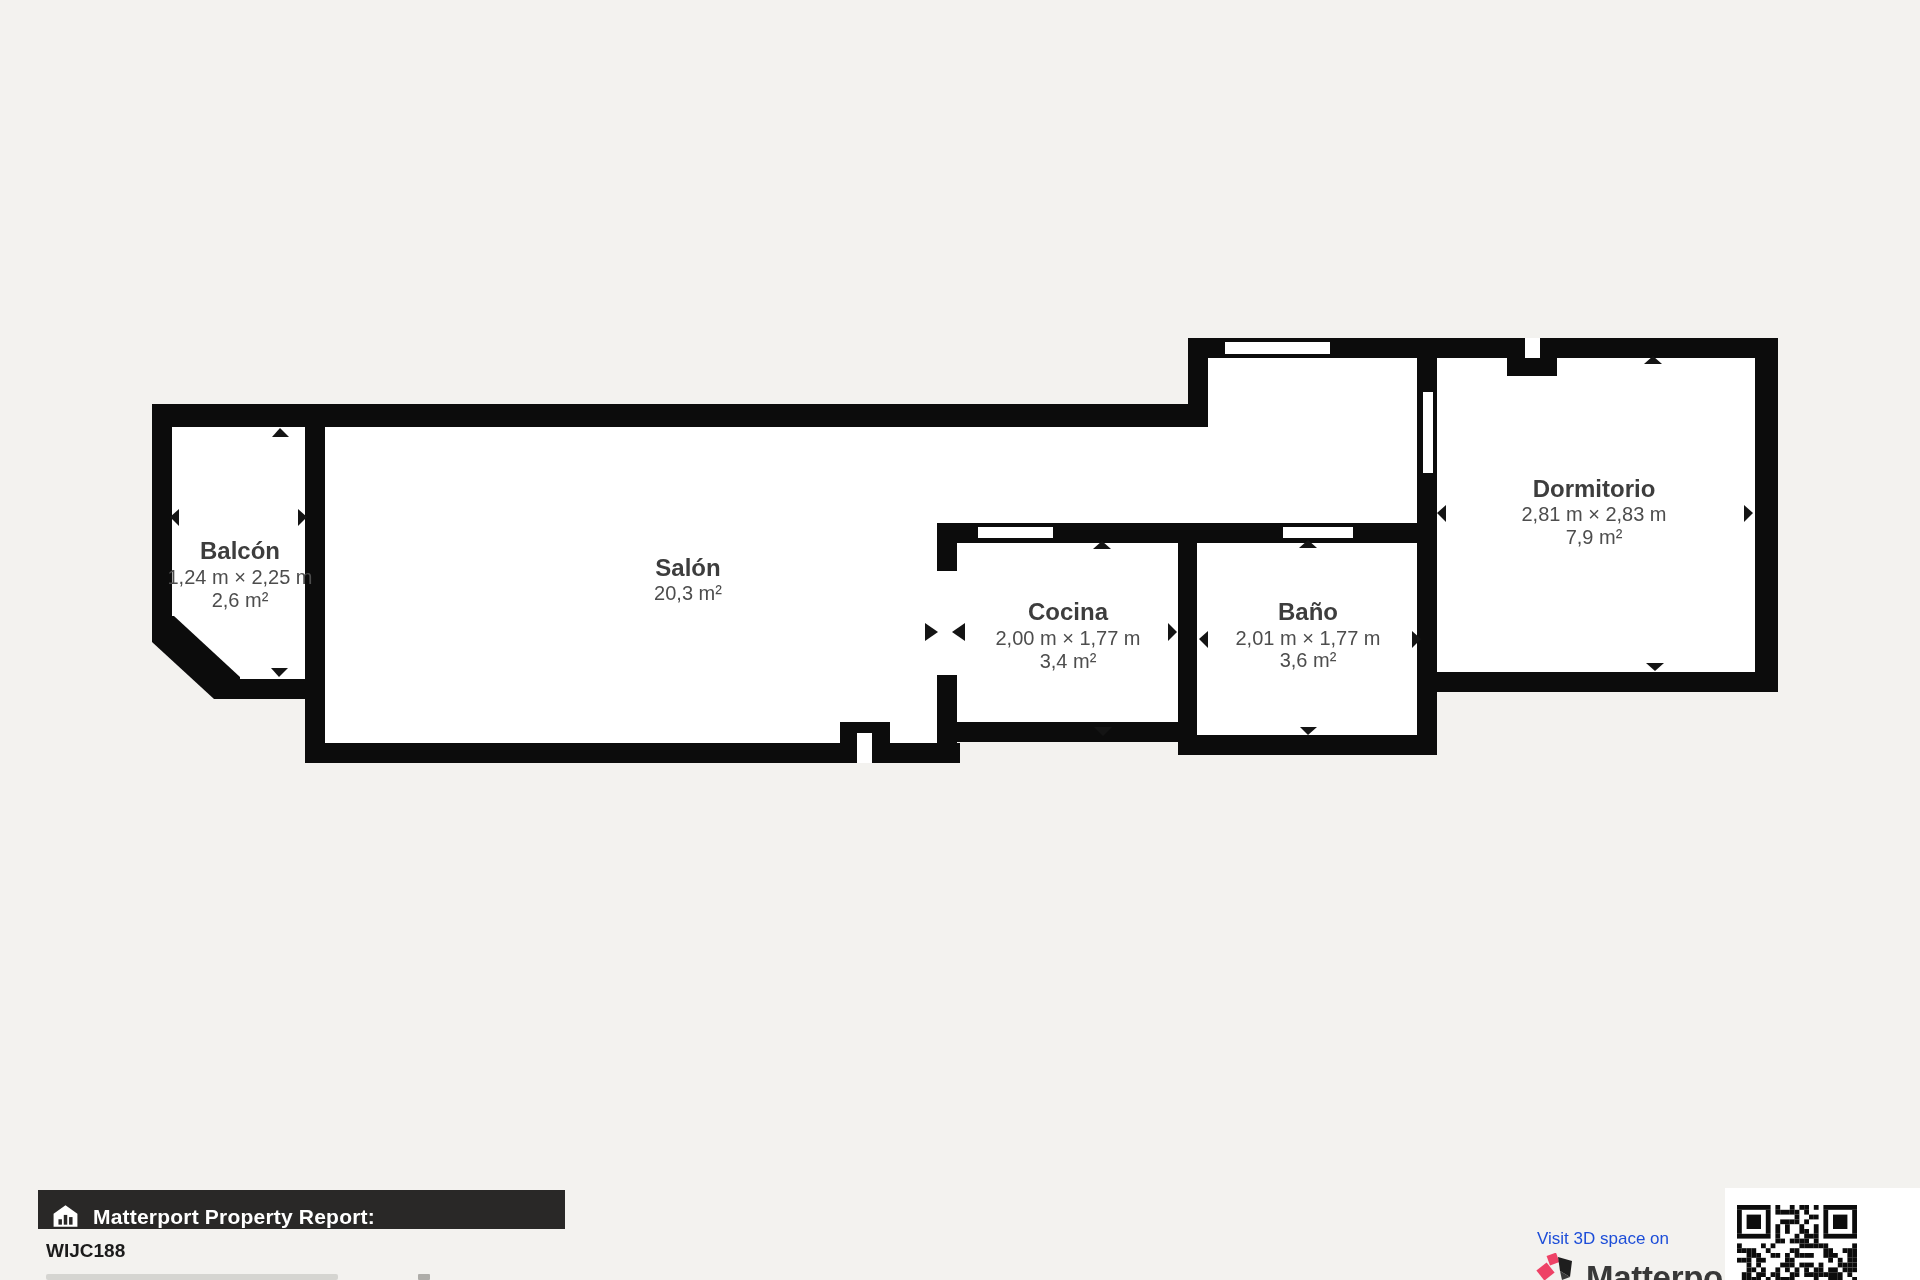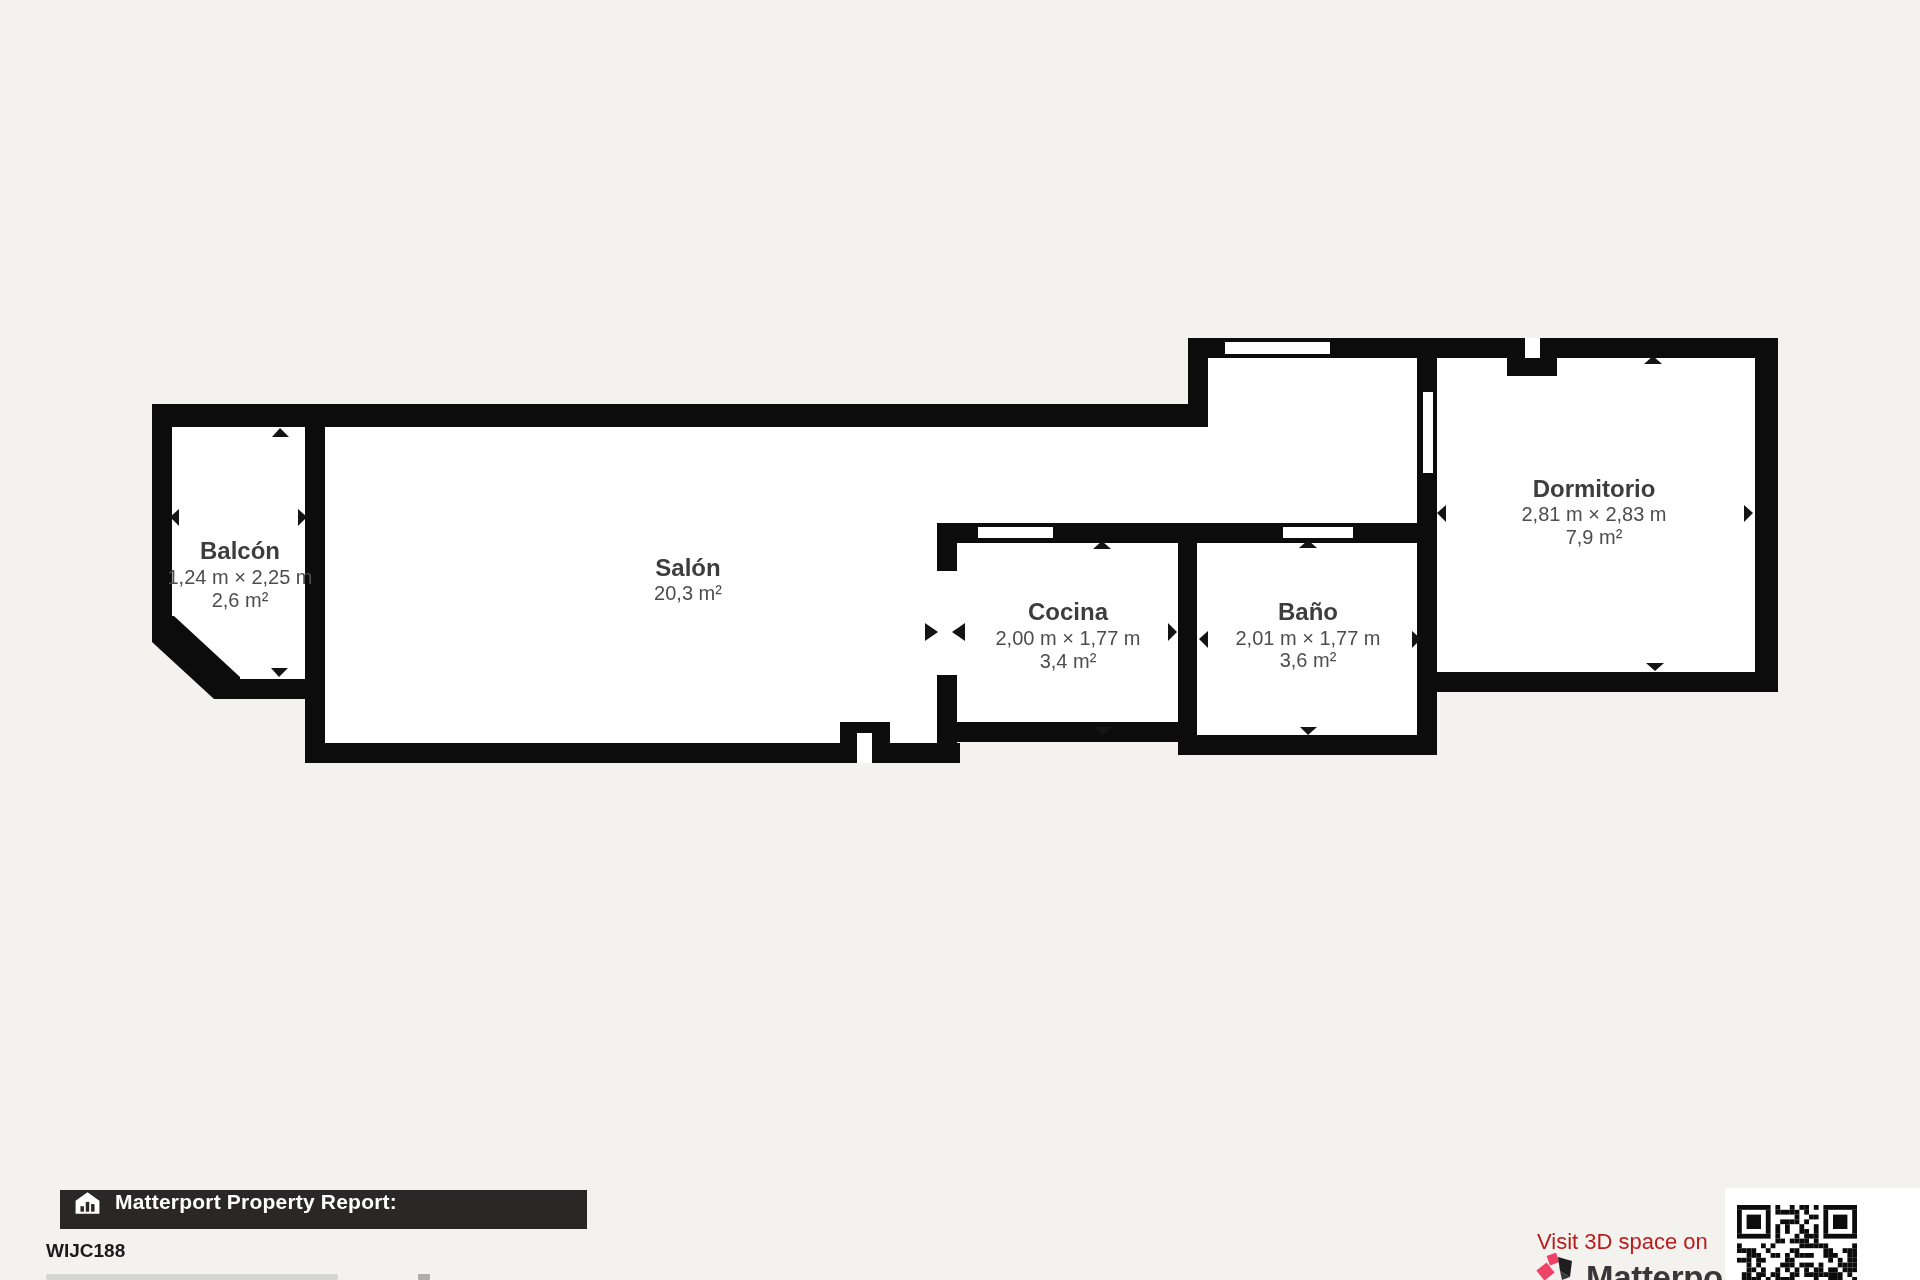--- a/index.html
+++ b/index.html
@@ -8,38 +8,38 @@
     background:#f3f2ef;font-family:"Liberation Sans",sans-serif;
   }
   .plan{position:absolute;left:0;top:0;}
   .room-title{font-size:24px;font-weight:bold;fill:#3d3d3d;text-anchor:middle;}
   .room-dims{font-size:20px;fill:#4d4d4d;text-anchor:middle;}
   .wall{fill:#0c0c0c;}
   .floor{fill:#ffffff;}
   .win{fill:#ffffff;}
   .arrow{fill:#141414;}
   .report-bar{
-    position:absolute;left:60px;top:1190px;width:527px;height:39px;
-    background:#292827;display:flex;align-items:flex-start;gap:14px;padding-left:14px;
+    position:absolute;left:38px;top:1190px;width:527px;height:39px;
+    background:#292827;display:flex;align-items:flex-end;gap:14px;padding-left:14px;
     box-sizing:border-box;
   }
   .report-bar .label{color:#ffffff;font-weight:bold;font-size:21px;letter-spacing:.2px;}
   .property-id{
     position:absolute;left:46px;top:1240px;font-size:19px;font-weight:bold;color:#1b1b1b;
   }
   .cut-line{
     position:absolute;left:46px;top:1274px;width:292px;height:6px;
     background:rgba(110,108,104,.22);border-radius:2px;
   }
   .cut-mark{
     position:absolute;left:418px;top:1274px;width:12px;height:6px;
     background:rgba(90,88,84,.45);border-radius:1px;
   }
   .visit-text{
-    position:absolute;left:1537px;top:1229px;font-size:22px;color:#b91c1c;
+    position:absolute;left:1537px;top:1229px;font-size:17px;color:#1d4ed8;
   }
   .brand{
     position:absolute;left:1536px;top:1253px;display:flex;align-items:flex-start;gap:8px;
   }
   .brand .word{font-size:33px;font-weight:600;color:#383838;letter-spacing:-.3px;line-height:1;margin-top:8px;}
   .brand .tm{font-size:11px;color:#383838;margin-top:8px;}
   .qr-card{position:absolute;left:1725px;top:1188px;}
 </style>
 </head>
 <body>

